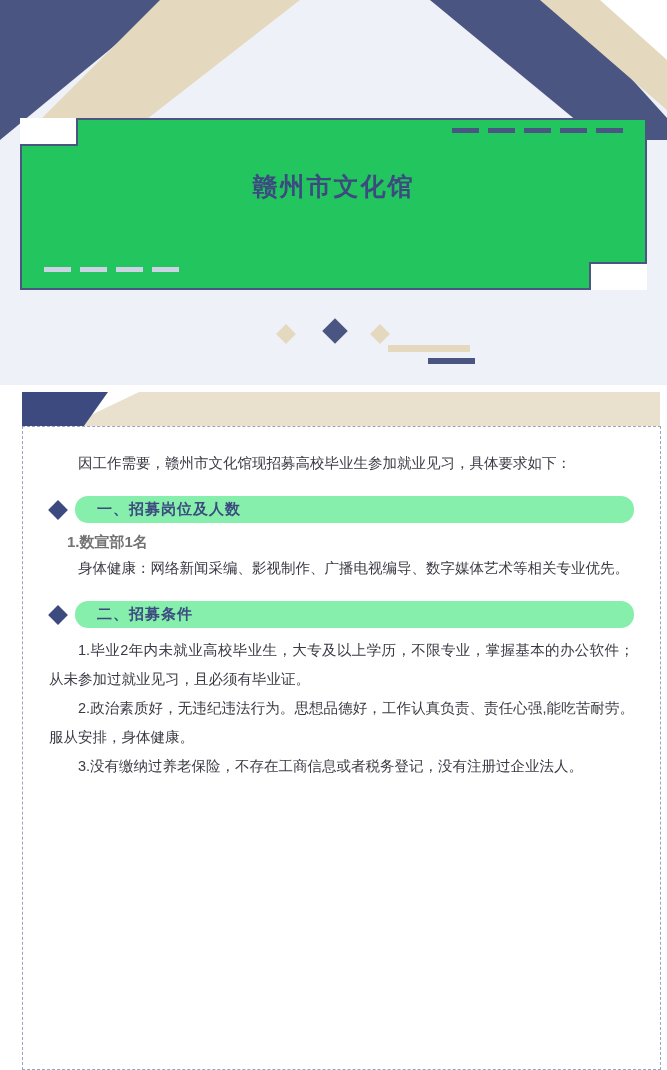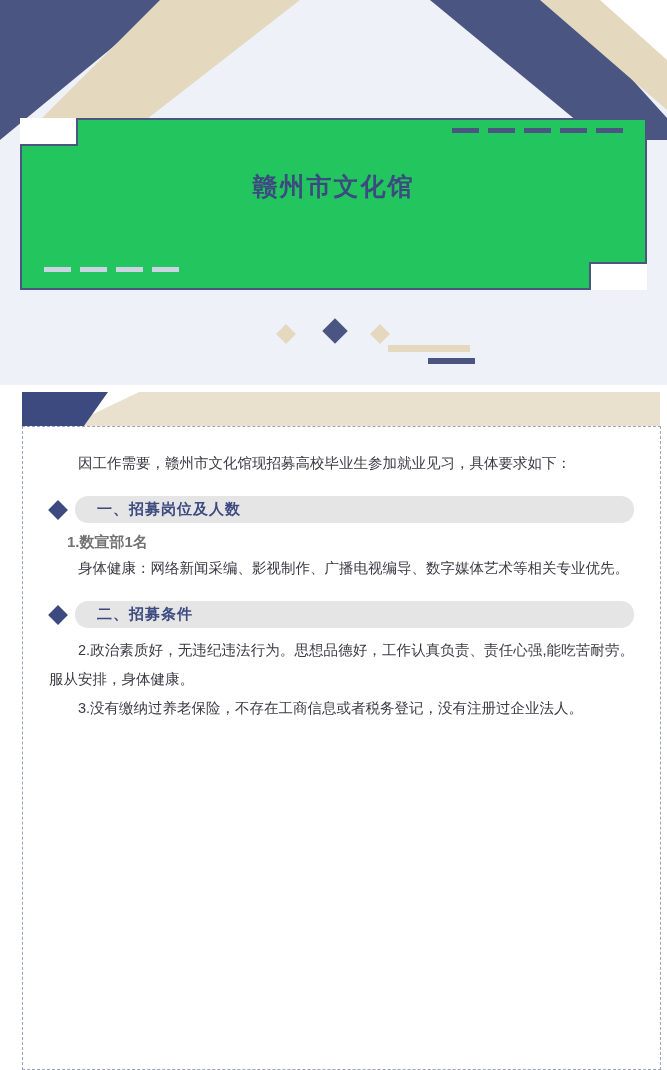--- a/index.html
+++ b/index.html
@@ -175,21 +175,21 @@
   .sec-head .bullet {
     width: 14px; height: 14px;
     background: #3c4a80;
     transform: rotate(45deg);
     flex: 0 0 auto;
     margin-left: 2px;
   }
   .sec-head .bar {
     flex: 1 1 auto;
     height: 27px;
-    background: #e5e5e5;
+    background: #86efac;
     border-radius: 13px;
     display: flex;
     align-items: center;
     padding-left: 22px;
     color: #3c4a80;
     font-size: 15px;
     font-weight: bold;
     letter-spacing: 1px;
   }
   .subhead {
@@ -260,19 +260,20 @@
         <span class="bullet"></span>
         <span class="bar">一、招募岗位及人数</span>
       </div>
       <div class="subhead">1.数宣部1名</div>
       <p class="para">身体健康：网络新闻采编、影视制作、广播电视编导、数字媒体艺术等相关专业优先。</p>
 
       <div class="sec-head">
         <span class="bullet"></span>
         <span class="bar">二、招募条件</span>
       </div>
+      <p class="para">1.毕业2年内未就业高校毕业生，大专及以上学历，不限专业，掌握基本的办公软件；从未参加过就业见习，且必须有毕业证。</p>
       <p class="para">2.政治素质好，无违纪违法行为。思想品德好，工作认真负责、责任心强,能吃苦耐劳。服从安排，身体健康。</p>
       <p class="para">3.没有缴纳过养老保险，不存在工商信息或者税务登记，没有注册过企业法人。</p>
 
     </div>
   </div>
 
 </div>
 
 </body></html>

